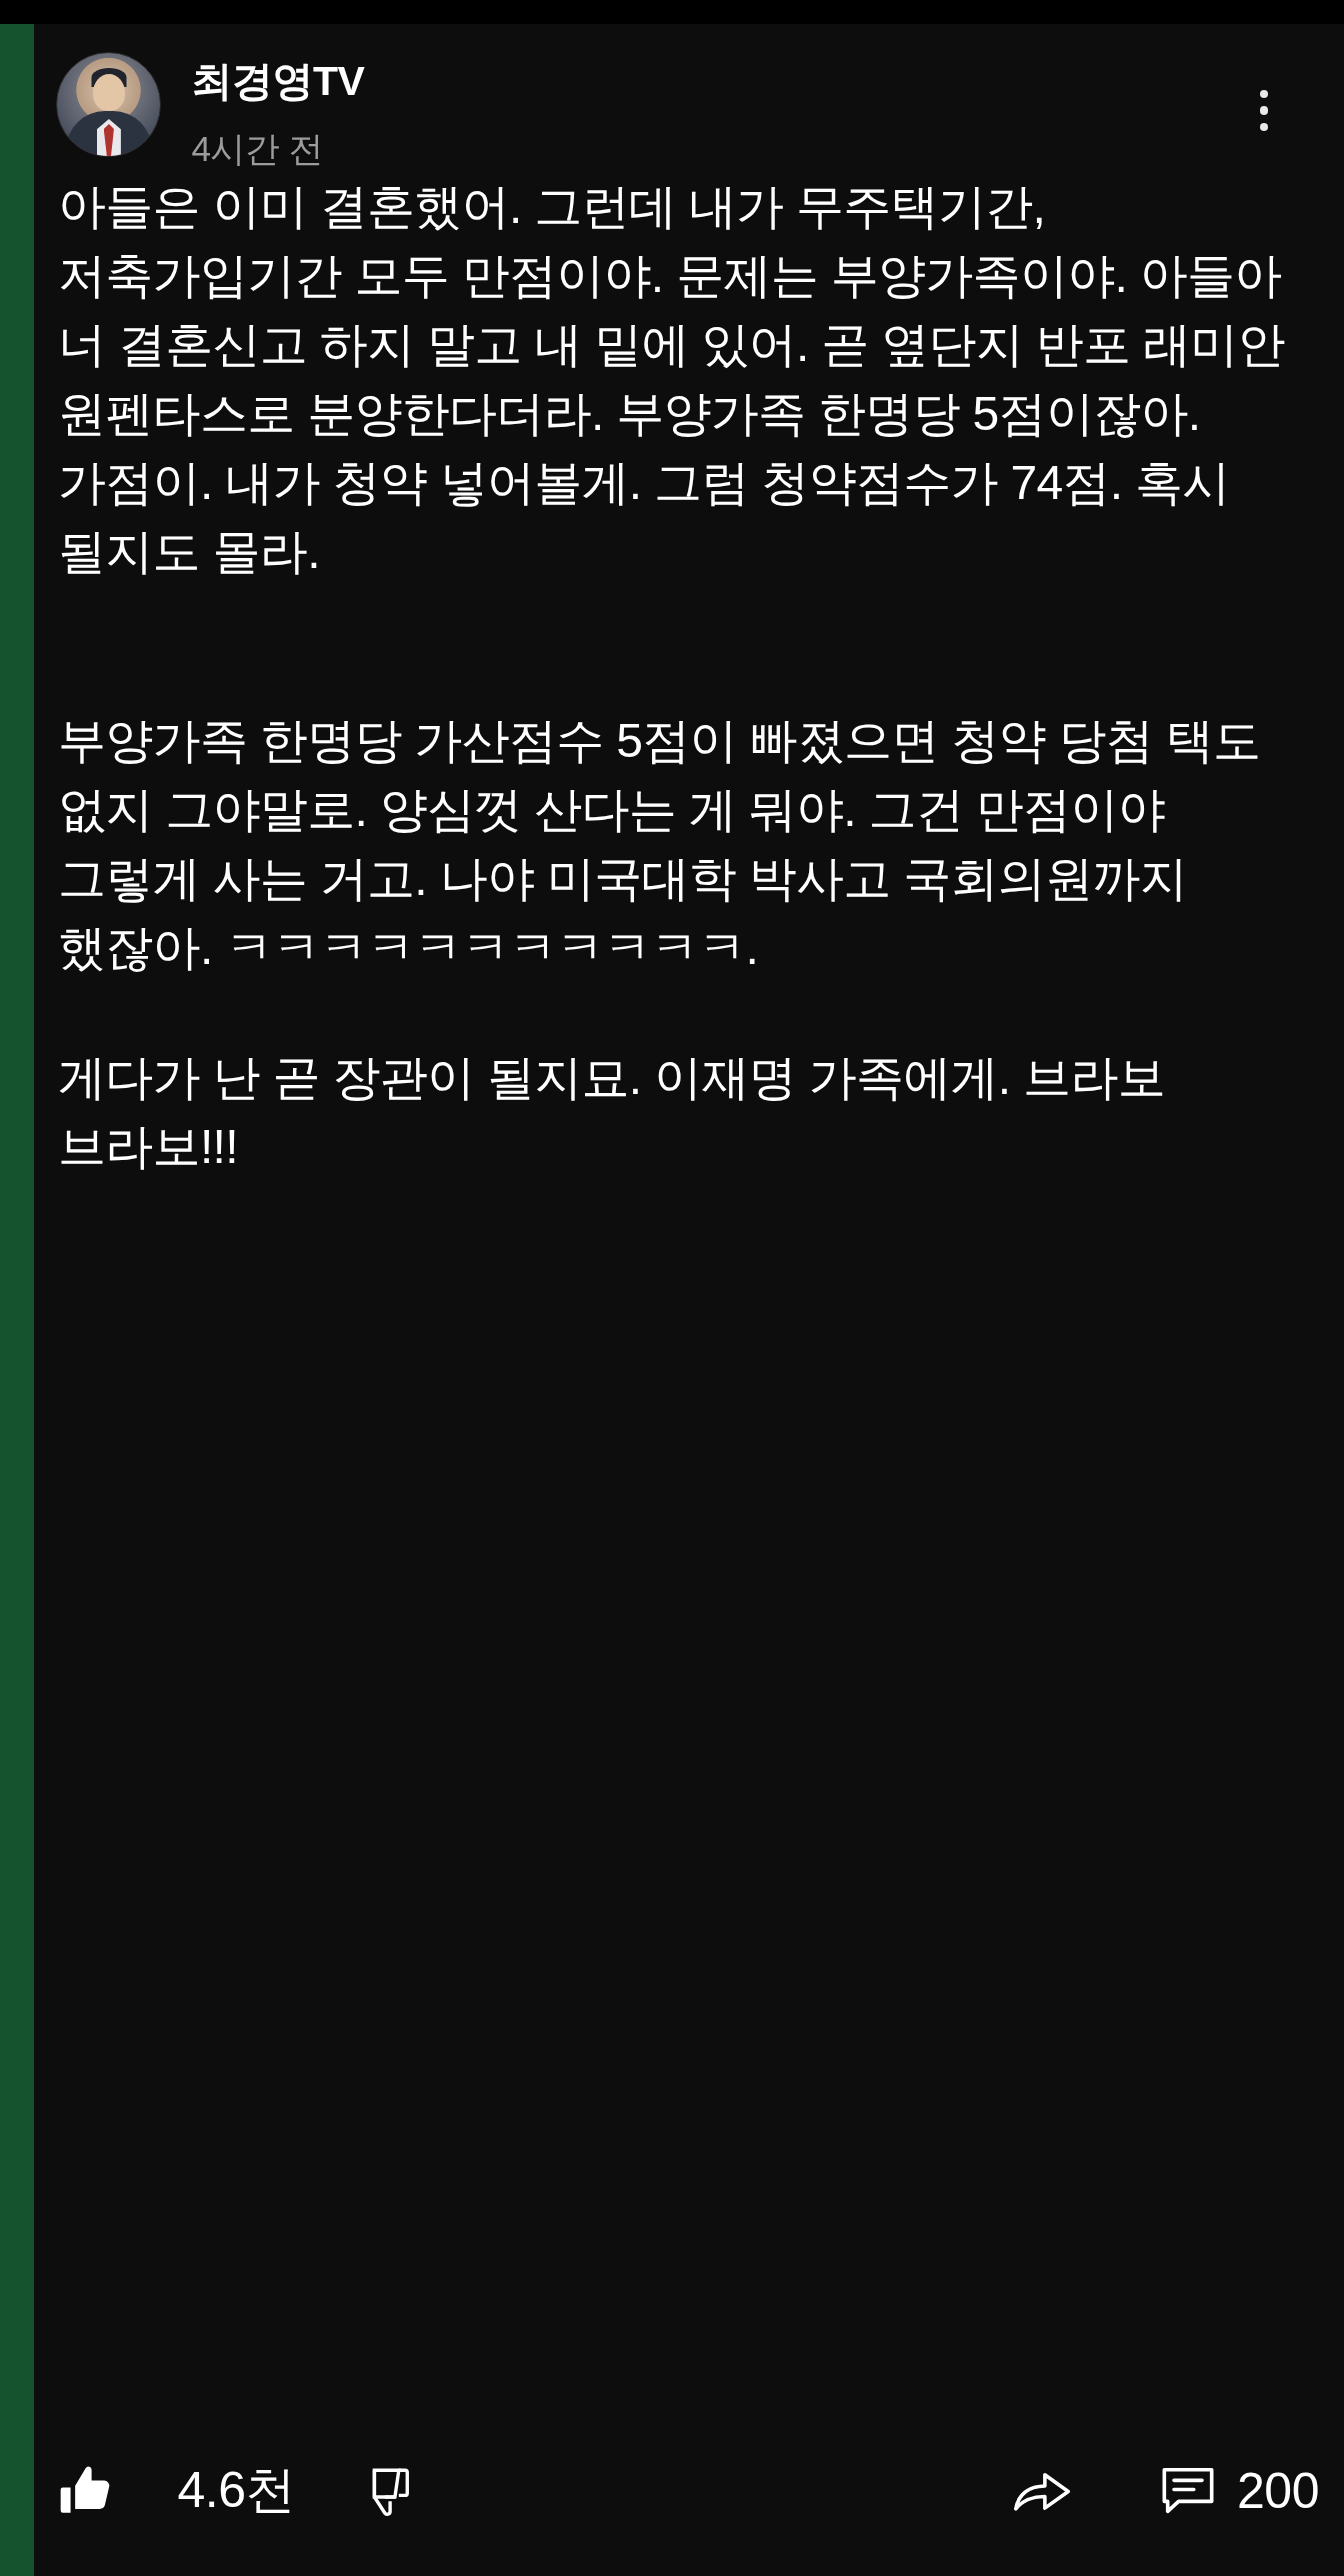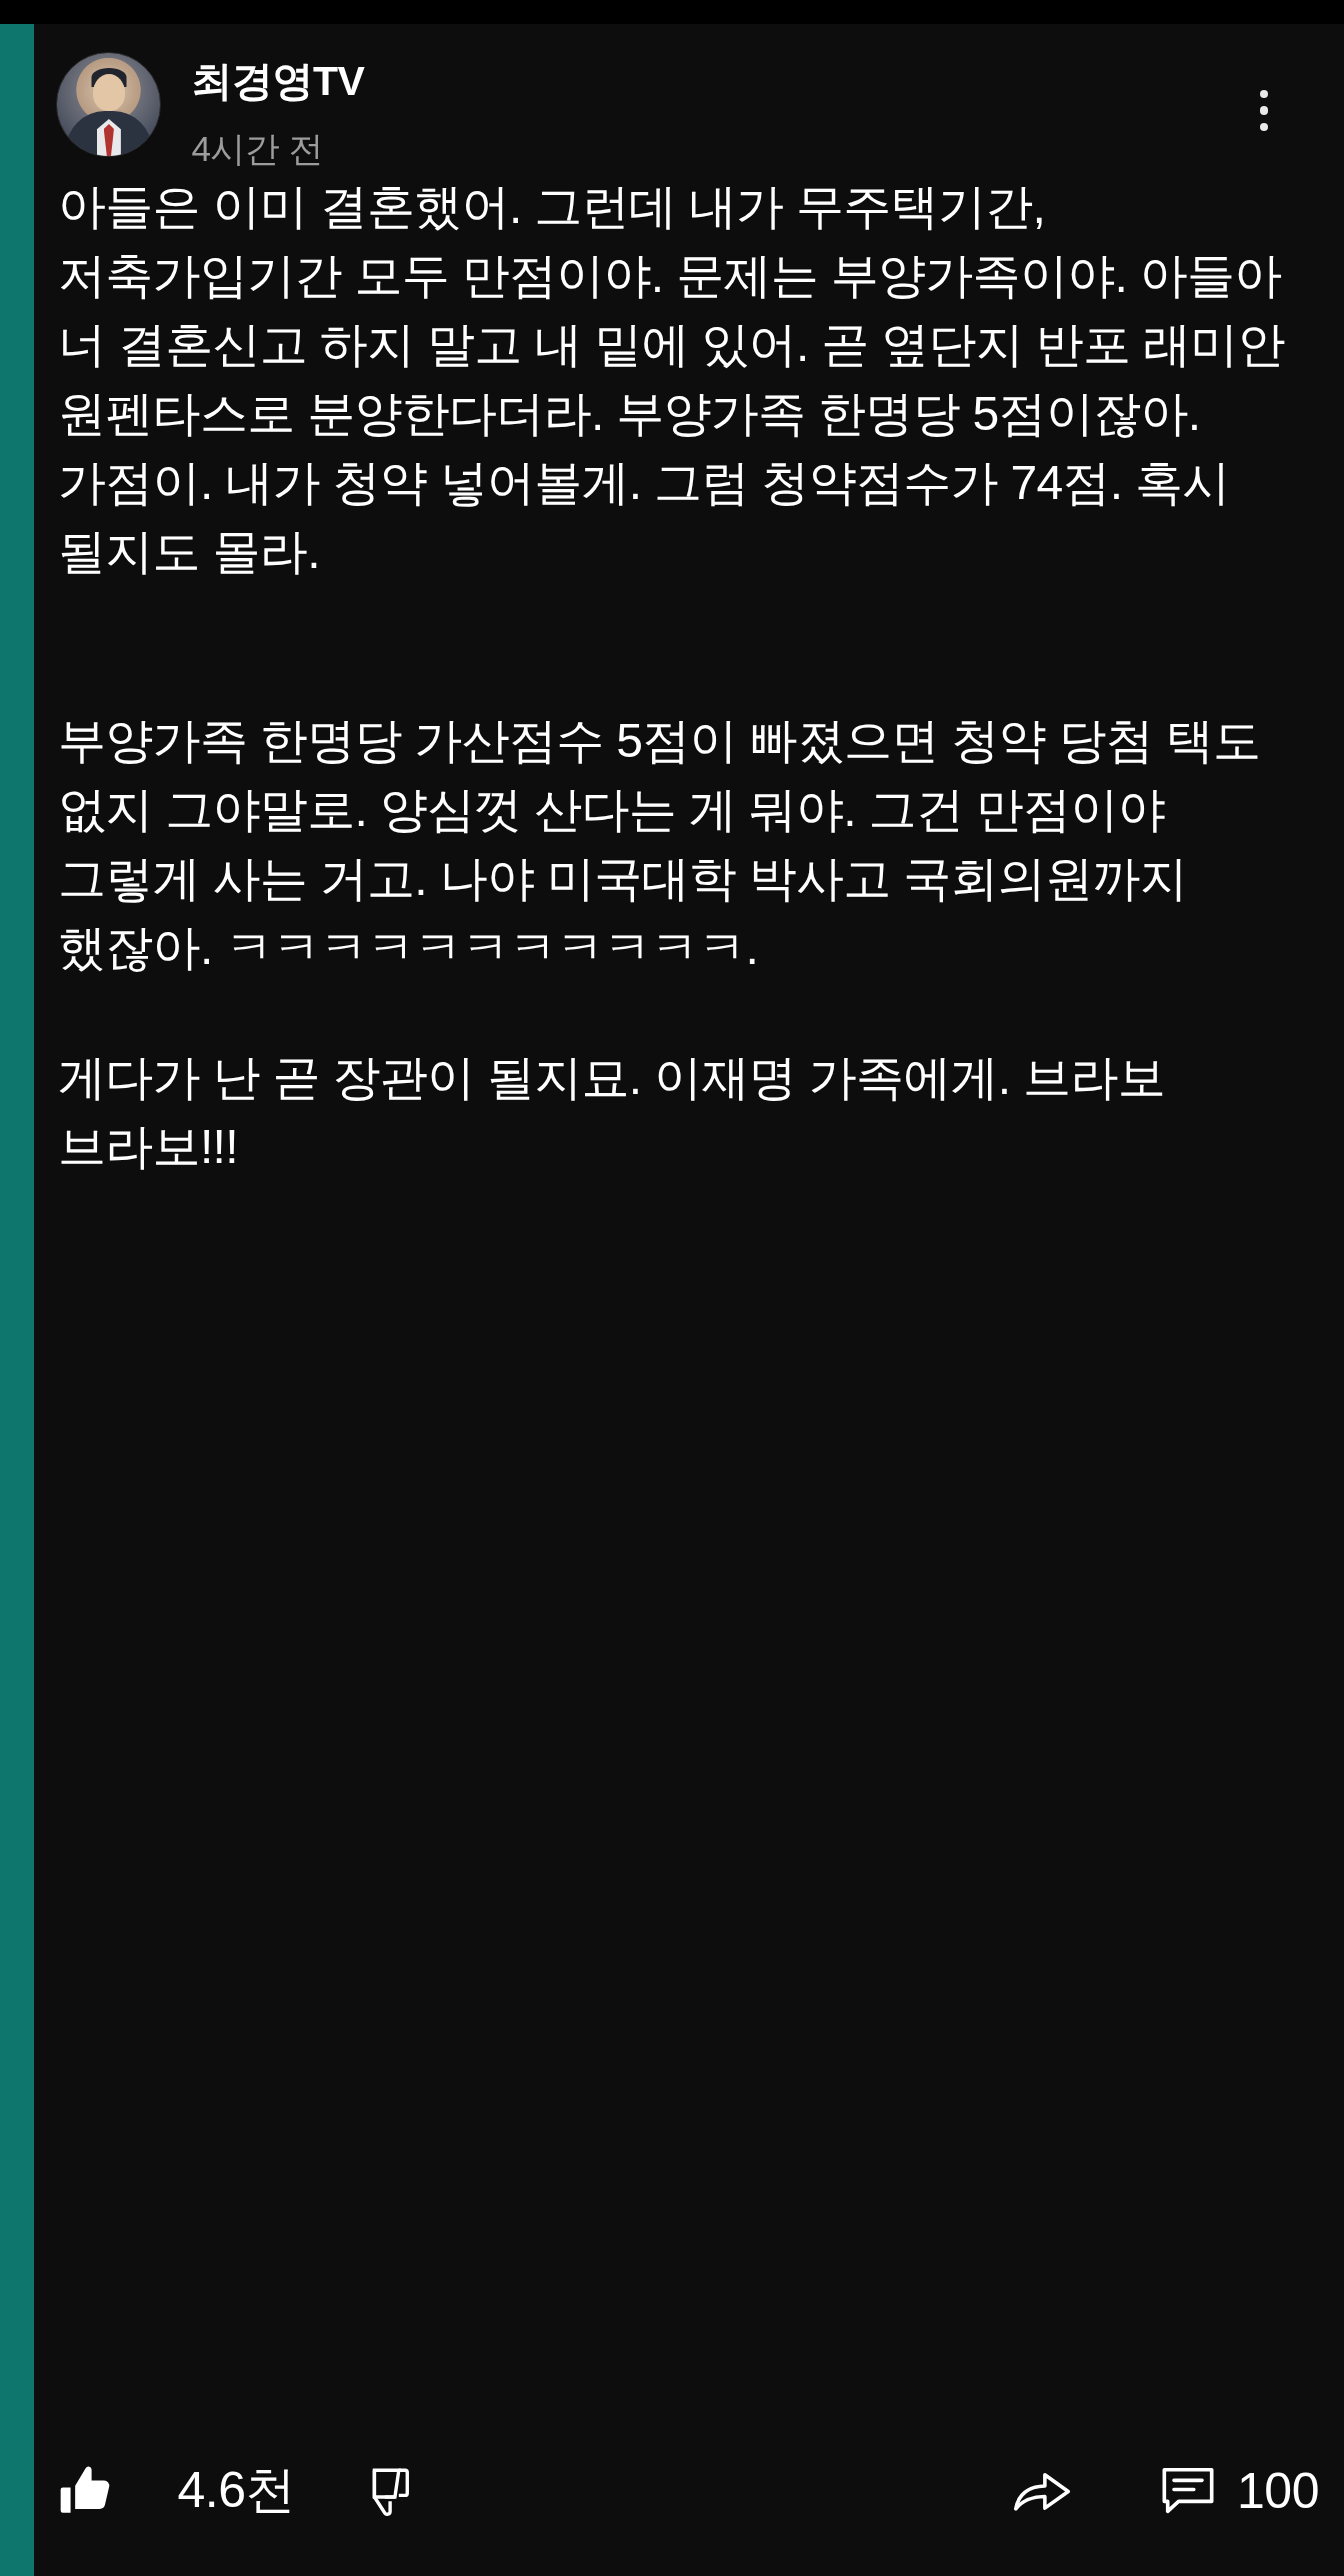--- a/index.html
+++ b/index.html
@@ -12,21 +12,21 @@
     height: 2576px;
     font-family: "Liberation Sans", sans-serif;
     color: #ffffff;
     overflow: hidden;
   }
 
   .screen {
     position: relative;
     width: 1344px;
     height: 2576px;
-    background: #0f766e;
+    background: #14532d;
     box-sizing: border-box;
   }
 
   .top-strip {
     position: absolute;
     top: 0;
     left: 0;
     width: 1344px;
     height: 24px;
     background: #000000;
@@ -284,20 +284,20 @@
           </span>
         </div>
 
         <div class="act">
           <span class="icon-comment">
             <svg width="58" height="54" viewBox="0 0 24 22" fill="none" stroke="#ffffff" stroke-width="1.5" stroke-linejoin="round" stroke-linecap="round">
               <path d="M2.2 2.2h19.6v13.1H8.1L3.6 19.4v-4.1H2.2z"></path>
               <path d="M6.2 6.6h11.6M6.2 10.4h8.2"></path>
             </svg>
           </span>
-          <span class="act-label">100</span>
+          <span class="act-label">200</span>
         </div>
       </div>
     </div>
 
   </div>
 </div>
 
 
 </body></html>

